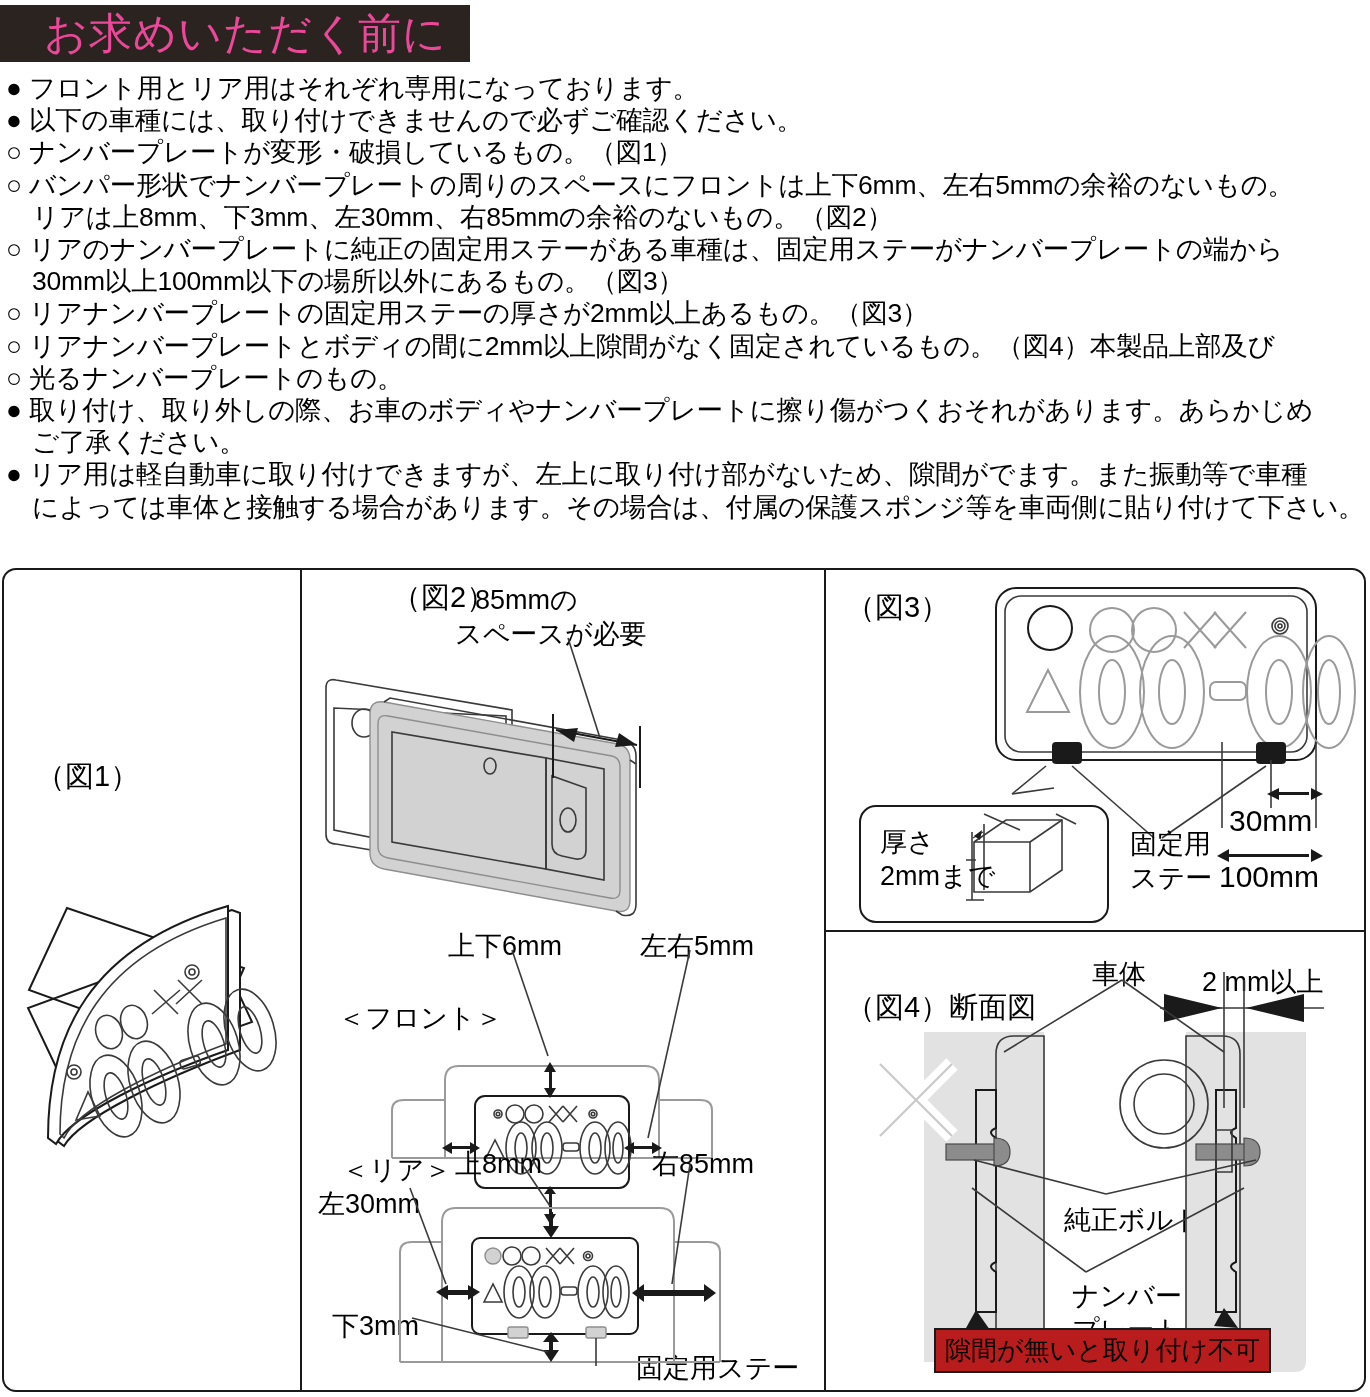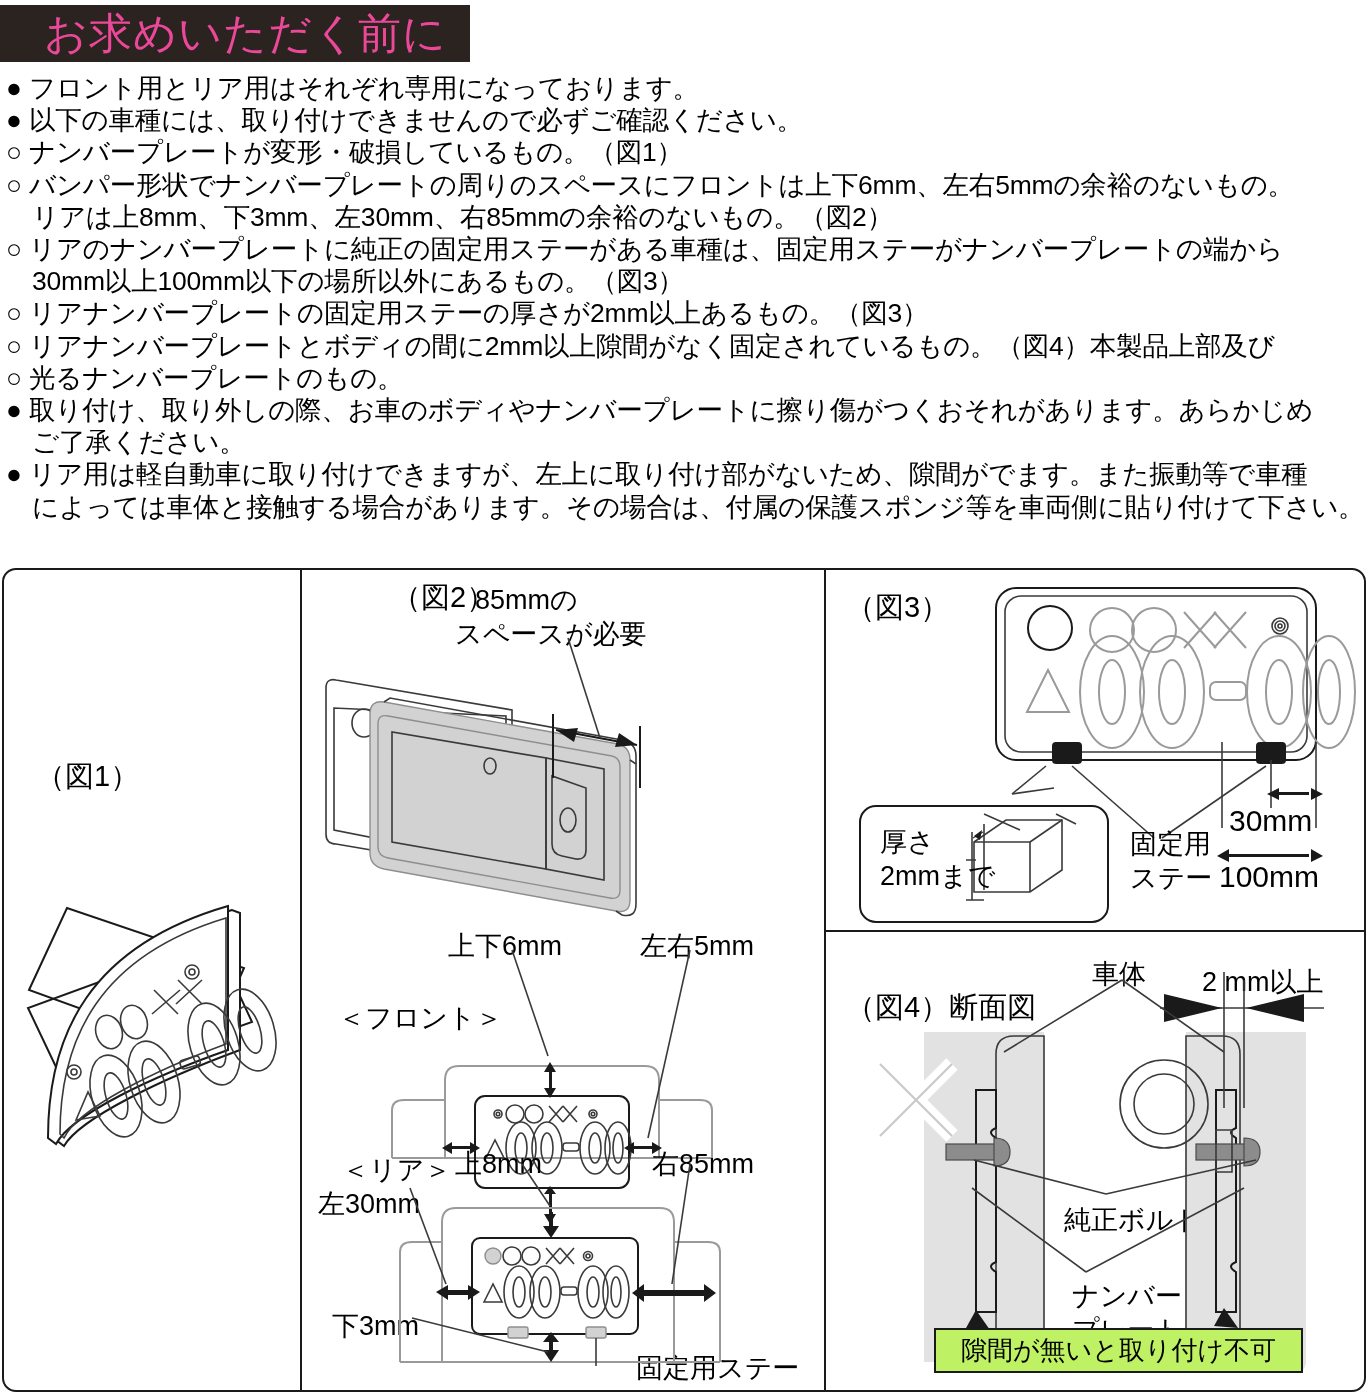--- a/index.html
+++ b/index.html
@@ -40,22 +40,22 @@
   .lbl{position:absolute;font-size:27px;white-space:nowrap;line-height:33px;}
   svg{overflow:visible;display:block;}
   .stroke{fill:none;stroke:#1a1a1a;stroke-width:2;}
   .thin{fill:none;stroke:#3a3a3a;stroke-width:1.6;}
   .lite{fill:none;stroke:#9a9a9a;stroke-width:2;}
   .fillblk{fill:#1a1a1a;}
   .grayfill{fill:#d2d2d2;stroke:#8e8e8e;stroke-width:1.4;}
   .ltgray{fill:#e2e2e2;stroke:none;}
   .midgray{fill:#8c8c8c;stroke:#4a4a4a;stroke-width:1.2;}
   .boxed{
-    position:absolute;border:2px solid #1a1a1a;background:#bef264;
-    font-size:26px;padding:3px 25px;white-space:nowrap;
+    position:absolute;border:2px solid #1a1a1a;background:#b91c1c;
+    font-size:26px;padding:3px 9px;white-space:nowrap;
   }
 </style>
 </head>
 <body>
 
 <div id="header-band"></div>
 <div id="header-title">お求めいただく前に</div>
 
 <div id="notes">
     <div class="note-line"><span class="bul">●</span><span>フロント用とリア用はそれぞれ専用になっております。</span></div>

